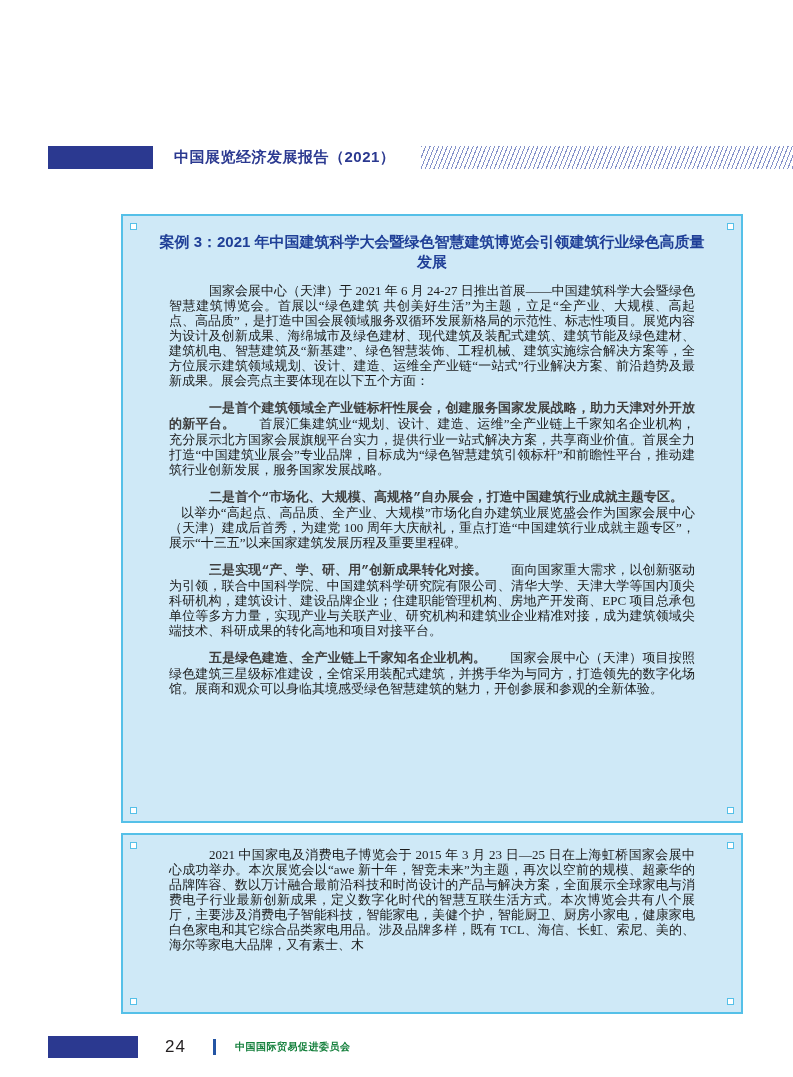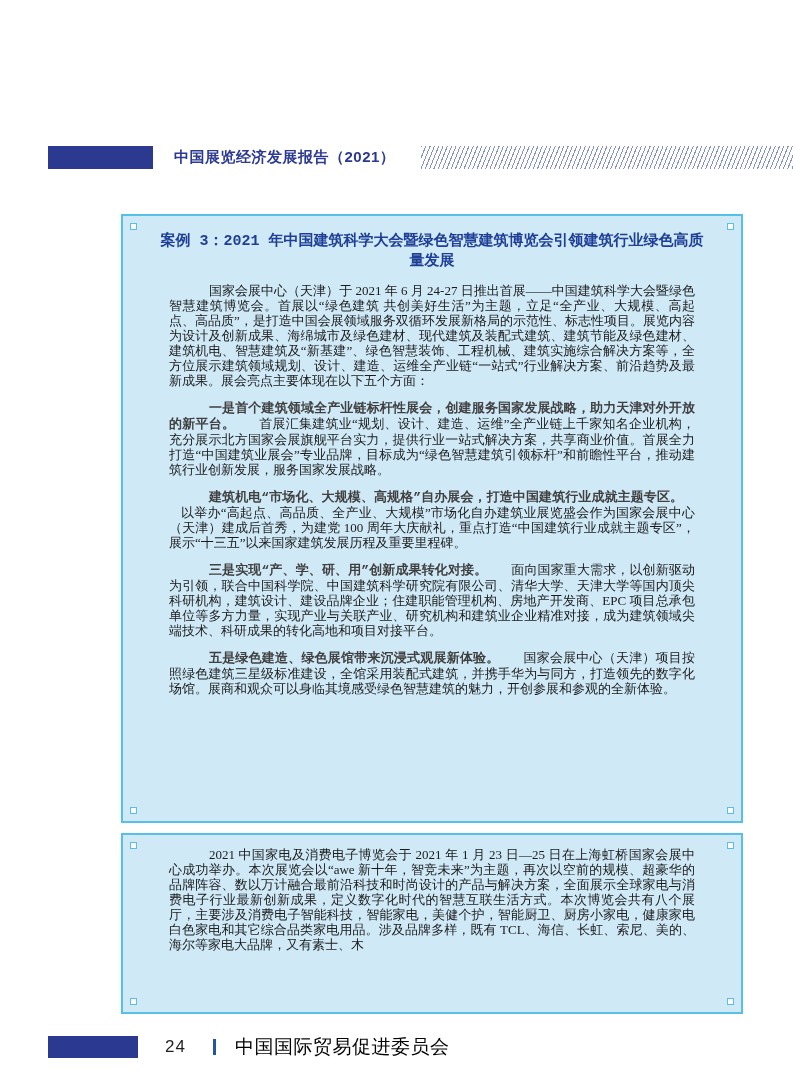--- a/index.html
+++ b/index.html
@@ -42,21 +42,21 @@
     position:absolute; width:7px; height:7px;
     background:#ffffff; border:1.5px solid #55c0e8;
     z-index:3;
   }
   .knob-tl { top:-5px; left:-5px; }
   .knob-tr { top:-5px; right:-5px; }
   .knob-bl { bottom:-5px; left:-5px; }
   .knob-br { bottom:-5px; right:-5px; }
 
   .case-title {
-    font-family:Liberation Mono, monospace;
+    font-family:Liberation Sans, sans-serif;
     font-weight:bold; font-size:15px; color:#1f3f97;
     text-align:center; margin-top:16px; margin-bottom:9px;
     line-height:1.3;
   }
   .para {
     font-size:13px; line-height:15px; color:#1b1b1b;
     text-align:justify; text-indent:2.15em; margin-bottom:6px;
   }
   .para-lead {
     font-family:Liberation Mono, monospace;
@@ -69,21 +69,21 @@
     display:flex; align-items:center;
   }
   .footer-bar { width:90px; height:22px; background:#2b3990; flex:0 0 auto; }
   .footer-page {
     font-family:"Liberation Sans", sans-serif;
     font-size:17px; color:#231f20; margin-left:15px; letter-spacing:1px;
   }
   .footer-divider { width:3px; height:16px; background:#2455a4; margin:0 7px 0 15px; }
   .footer-org {
     font-family:"Liberation Sans", sans-serif;
-    font-weight:normal; font-size:19px; color:#000000; letter-spacing:0.5px;
+    font-weight:bold; font-size:10px; color:#15803d; letter-spacing:0.5px;
   }
 </style>
 </head>
 <body>
 
 <div class="page-header">
   <div class="header-bar"></div>
   <div class="header-title">中国展览经济发展报告（2021）</div>
   <div class="header-hatch"></div>
 </div>
@@ -92,36 +92,36 @@
   <div class="corner-knob knob-tl"></div>
   <div class="corner-knob knob-tr"></div>
   <div class="corner-knob knob-bl"></div>
   <div class="corner-knob knob-br"></div>
   <div class="case-title">案例 3：2021 年中国建筑科学大会暨绿色智慧建筑博览会引领建筑行业绿色高质量发展</div>
   <div>
   <p class="para"><span class="para-text">国家会展中心（天津）于 2021 年 6 月 24-27 日推出首展——中国建筑科学大会暨绿色智慧建筑博览会。首展以“绿色建筑 共创美好生活”为主题，立足“全产业、大规模、高起点、高品质”，是打造中国会展领域服务双循环发展新格局的示范性、标志性项目。展览内容为设计及创新成果、海绵城市及绿色建材、现代建筑及装配式建筑、建筑节能及绿色建材、建筑机电、智慧建筑及“新基建”、绿色智慧装饰、工程机械、建筑实施综合解决方案等，全方位展示建筑领域规划、设计、建造、运维全产业链“一站式”行业解决方案、前沿趋势及最新成果。展会亮点主要体现在以下五个方面：</span></p>
 
   <p class="para"><span class="para-lead">一是首个建筑领域全产业链标杆性展会，创建服务国家发展战略，助力天津对外开放的新平台。</span><span class="para-text">首展汇集建筑业“规划、设计、建造、运维”全产业链上千家知名企业机构，充分展示北方国家会展旗舰平台实力，提供行业一站式解决方案，共享商业价值。首展全力打造“中国建筑业展会”专业品牌，目标成为“绿色智慧建筑引领标杆”和前瞻性平台，推动建筑行业创新发展，服务国家发展战略。</span></p>
 
-  <p class="para"><span class="para-lead">建筑机电“市场化、大规模、高规格”自办展会，打造中国建筑行业成就主题专区。</span><span class="para-text">以举办“高起点、高品质、全产业、大规模”市场化自办建筑业展览盛会作为国家会展中心（天津）建成后首秀，为建党 100 周年大庆献礼，重点打造“中国建筑行业成就主题专区”，展示“十三五”以来国家建筑发展历程及重要里程碑。</span></p>
+  <p class="para"><span class="para-lead">二是首个“市场化、大规模、高规格”自办展会，打造中国建筑行业成就主题专区。</span><span class="para-text">以举办“高起点、高品质、全产业、大规模”市场化自办建筑业展览盛会作为国家会展中心（天津）建成后首秀，为建党 100 周年大庆献礼，重点打造“中国建筑行业成就主题专区”，展示“十三五”以来国家建筑发展历程及重要里程碑。</span></p>
 
   <p class="para"><span class="para-lead">三是实现“产、学、研、用”创新成果转化对接。</span><span class="para-text">面向国家重大需求，以创新驱动为引领，联合中国科学院、中国建筑科学研究院有限公司、清华大学、天津大学等国内顶尖科研机构，建筑设计、建设品牌企业；住建职能管理机构、房地产开发商、EPC 项目总承包单位等多方力量，实现产业与关联产业、研究机构和建筑业企业精准对接，成为建筑领域尖端技术、科研成果的转化高地和项目对接平台。</span></p>
 
 
-  <p class="para"><span class="para-lead">五是绿色建造、绿色展馆带来沉浸式观展新体验。</span><span class="para-text">国家会展中心（天津）项目按照绿色建筑三星级标准建设，全馆采用装配式建筑，并携手华为与同方，打造领先的数字化场馆。展商和观众可以身临其境感受绿色智慧建筑的魅力，开创参展和参观的全新体验。</span></p>
+  <p class="para"><span class="para-lead">五是绿色建造、全产业链上千家知名企业机构。</span><span class="para-text">国家会展中心（天津）项目按照绿色建筑三星级标准建设，全馆采用装配式建筑，并携手华为与同方，打造领先的数字化场馆。展商和观众可以身临其境感受绿色智慧建筑的魅力，开创参展和参观的全新体验。</span></p>
 </div>
 </div>
 
 <div class="case-box" id="case4-box">
   <div class="corner-knob knob-tl"></div>
   <div class="corner-knob knob-tr"></div>
   <div class="corner-knob knob-bl"></div>
   <div class="corner-knob knob-br"></div>
   <div>
-  <p class="para"><span class="para-text">2021 中国家电及消费电子博览会于 2021 年 1 月 23 日—25 日在上海虹桥国家会展中心成功举办。本次展览会以“awe 新十年，智竞未来”为主题，再次以空前的规模、超豪华的品牌阵容、数以万计融合最前沿科技和时尚设计的产品与解决方案，全面展示全球家电与消费电子行业最新创新成果，定义数字化时代的智慧互联生活方式。本次博览会共有八个展厅，主要涉及消费电子智能科技，智能家电，美健个护，智能厨卫、厨房小家电，健康家电白色家电和其它综合品类家电用品。涉及品牌多样，既有 TCL、海信、长虹、索尼、美的、海尔等家电大品牌，又有素士、木</span></p>
+  <p class="para"><span class="para-text">2021 中国家电及消费电子博览会于 2015 年 3 月 23 日—25 日在上海虹桥国家会展中心成功举办。本次展览会以“awe 新十年，智竞未来”为主题，再次以空前的规模、超豪华的品牌阵容、数以万计融合最前沿科技和时尚设计的产品与解决方案，全面展示全球家电与消费电子行业最新创新成果，定义数字化时代的智慧互联生活方式。本次博览会共有八个展厅，主要涉及消费电子智能科技，智能家电，美健个护，智能厨卫、厨房小家电，健康家电白色家电和其它综合品类家电用品。涉及品牌多样，既有 TCL、海信、长虹、索尼、美的、海尔等家电大品牌，又有素士、木</span></p>
 </div>
 </div>
 
 <div class="page-footer">
   <div class="footer-bar"></div>
   <div class="footer-page">24</div>
   <div class="footer-divider"></div>
   <div class="footer-org">中国国际贸易促进委员会</div>
 </div>
 

